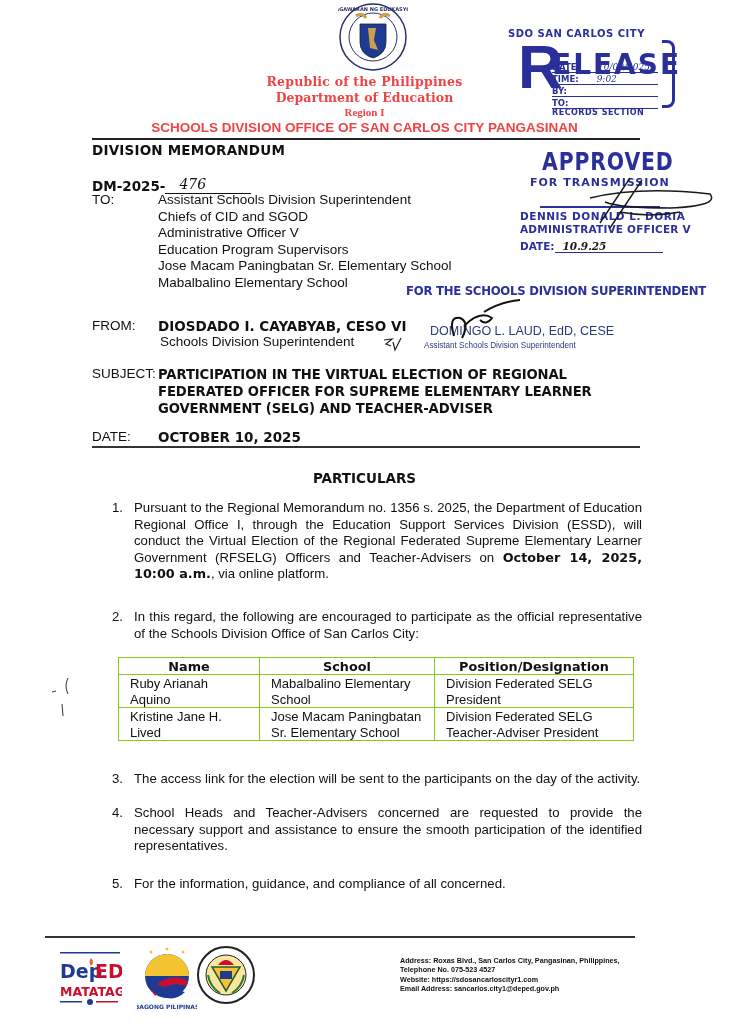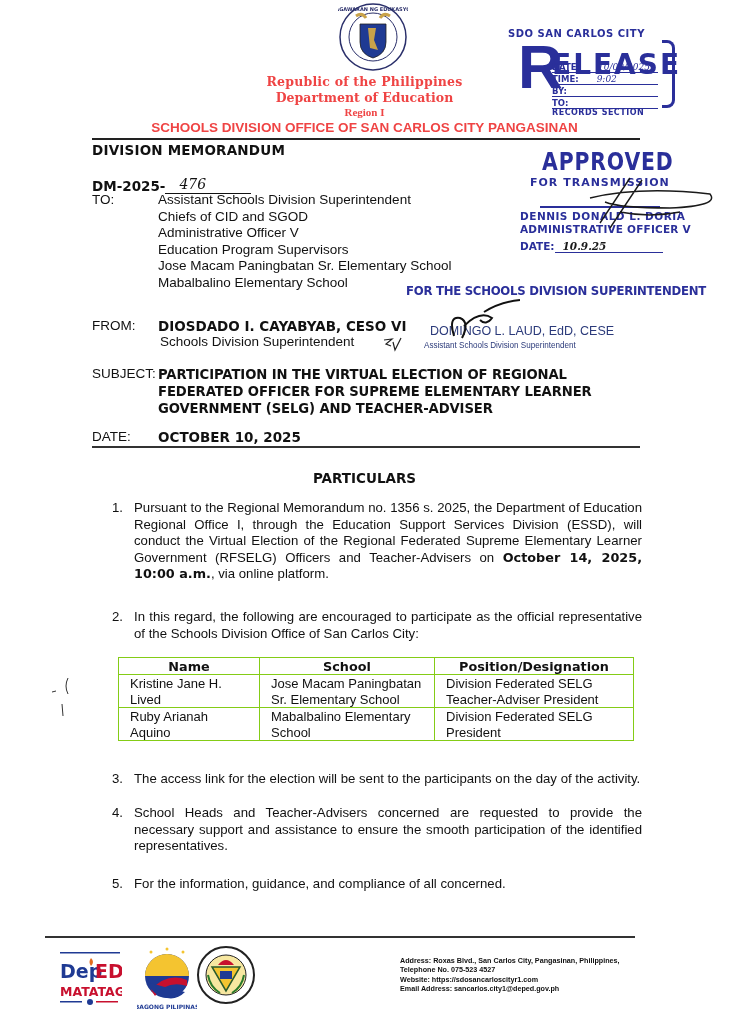--- a/index.html
+++ b/index.html
@@ -180,28 +180,28 @@
 <table class="abs rep-table">
   <thead>
     <tr>
       <th>Name</th>
       <th>School</th>
       <th>Position/Designation</th>
     </tr>
   </thead>
   <tbody>
     <tr>
+      <td class="n">Ruby Arianah Aquino</td>
+      <td class="s">Mabalbalino Elementary School</td>
+      <td class="p">Division Federated SELG President</td>
+    </tr>
+    <tr>
       <td class="n">Kristine Jane H. Lived</td>
       <td class="s">Jose Macam Paningbatan Sr. Elementary School</td>
       <td class="p">Division Federated SELG Teacher-Adviser President</td>
-    </tr>
-    <tr>
-      <td class="n">Ruby Arianah Aquino</td>
-      <td class="s">Mabalbalino Elementary School</td>
-      <td class="p">Division Federated SELG President</td>
     </tr>
   </tbody>
 </table>
 
 <div class="abs para" style="top:771px;">
   <span class="num">3.</span>
   <span class="txt">The access link for the election will be sent to the participants on the day of the activity.</span>
 </div>
 
 <div class="abs para" style="top:805px;">

